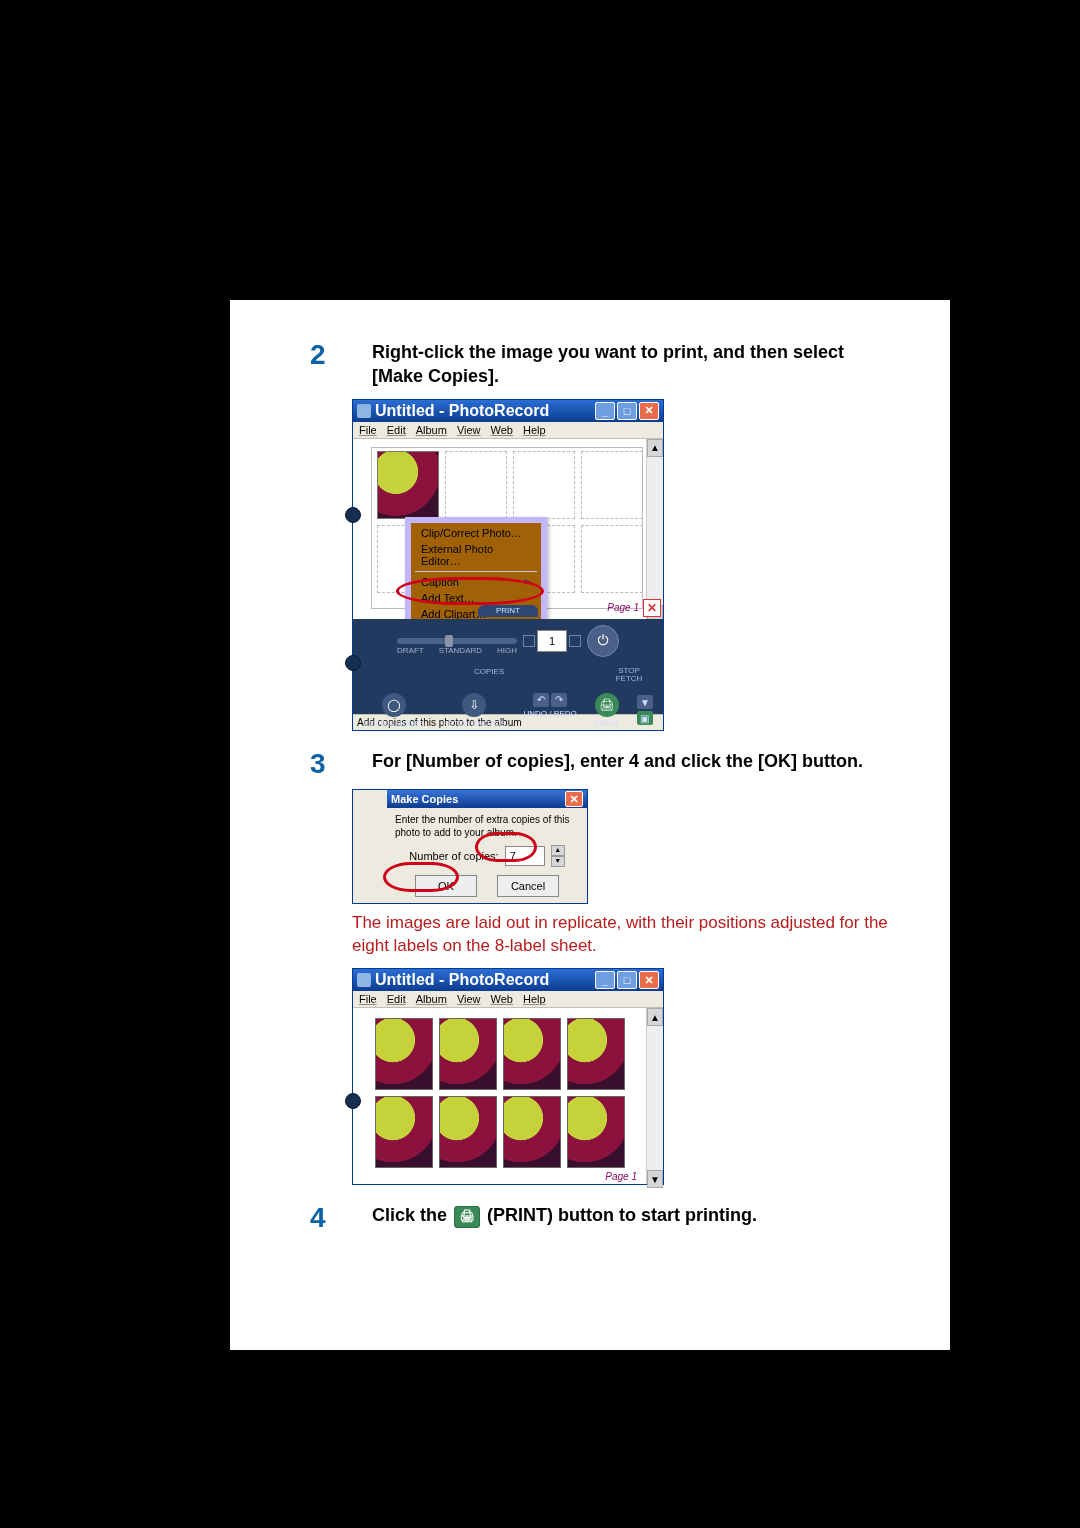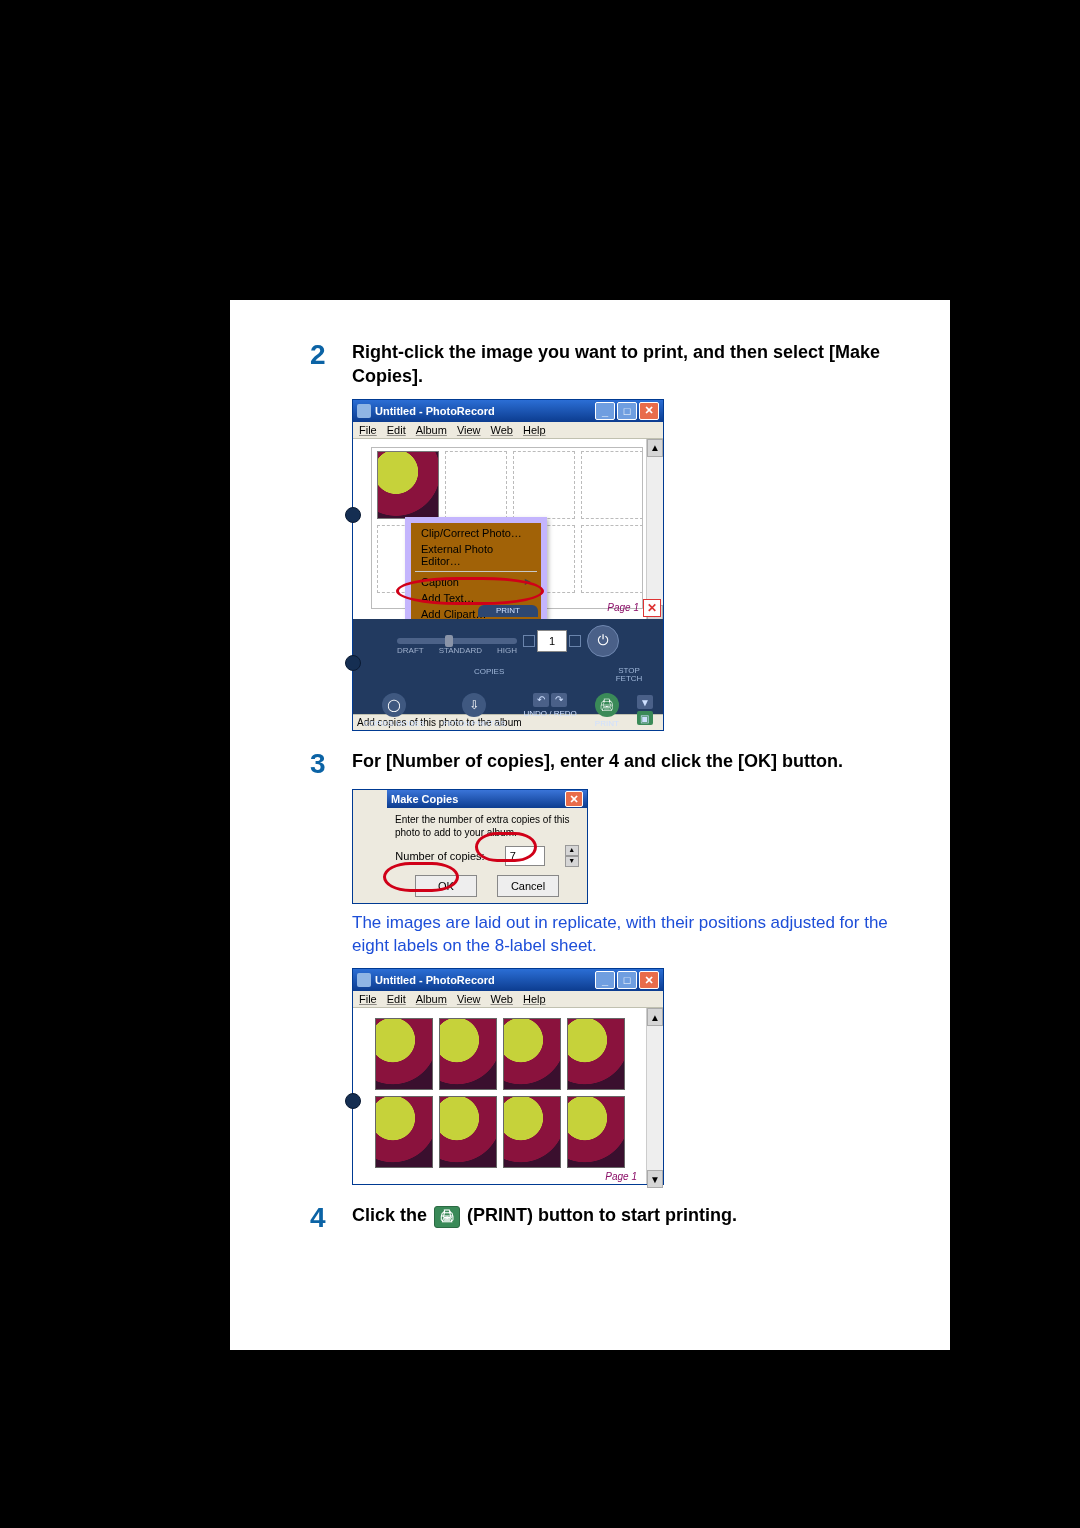--- a/index.html
+++ b/index.html
@@ -38,25 +38,26 @@
     line-height: 1.1;
   }
   .step-body {
     flex: 1;
   }
   .step-title {
     font-weight: bold;
     font-size: 18px;
     line-height: 1.35;
     color: #000;
+    margin-left: 20px;
   }
   .step-desc {
     font-size: 17px;
     line-height: 1.35;
-    color: #1d4ed8;
+    color: #b91c1c;
     margin-top: 0;
   }
   .screenshot-block {
     margin: 10px 0 18px 42px;
   }
 
   
   .pr-window {
     width: 310px;
     border: 1px solid #003a92;
@@ -72,21 +73,21 @@
     align-items: center;
     padding: 0 4px;
     font-weight: bold;
   }
   .pr-titlebar .title-icon {
     width: 14px; height: 14px;
     background: #8fb5e4;
     margin-right: 4px;
     border-radius: 2px;
   }
-  .pr-titlebar .title-text { flex:1; font-size:11px; }
+  .pr-titlebar .title-text { flex:1; font-size:16px; }
   .pr-win-ctrls { display:flex; gap:2px; }
   .pr-win-btn {
     width: 18px; height: 16px;
     border: 1px solid #fff;
     border-radius: 2px;
     display:flex; align-items:center; justify-content:center;
     font-size: 11px; font-weight:bold;
   }
   .pr-min { background:#6f9ee0; color:#fff; }
   .pr-max { background:#6f9ee0; color:#fff; }
@@ -203,21 +204,21 @@
     padding-left:34px;
   }
   .mc-titlebar {
     height:18px;
     background: linear-gradient(to bottom,#3a74d8,#0c3c8f);
     color:#fff; display:flex; align-items:center; justify-content:space-between;
     padding:0 4px; font-weight:bold; font-size:11px;
   }
   .mc-body { padding:6px 8px; }
   .mc-body p { margin:0 0 6px 0; font-size:10px; line-height:1.25; }
-  .mc-row { display:flex; align-items:center; gap:20px; justify-content:center; margin:4px 0 8px 0;}
+  .mc-row { display:flex; align-items:center; gap:6px; justify-content:center; margin:4px 0 8px 0;}
   .mc-input {
     width:30px; height:18px; border:1px solid #888; background:#fff;
     display:flex; align-items:center; padding:0 4px; font-size:11px;
   }
   .mc-spin { display:flex; flex-direction:column; }
   .mc-spin div { width:12px; height:9px; background:#d6d6d6; border:1px solid #999; font-size:7px; line-height:7px; text-align:center;}
   .mc-btns { display:flex; justify-content:center; gap:20px; }
   .mc-btn {
     width:60px; height:20px; border:1px solid #888; background:#eee;
     display:flex; align-items:center; justify-content:center; font-size:11px;

